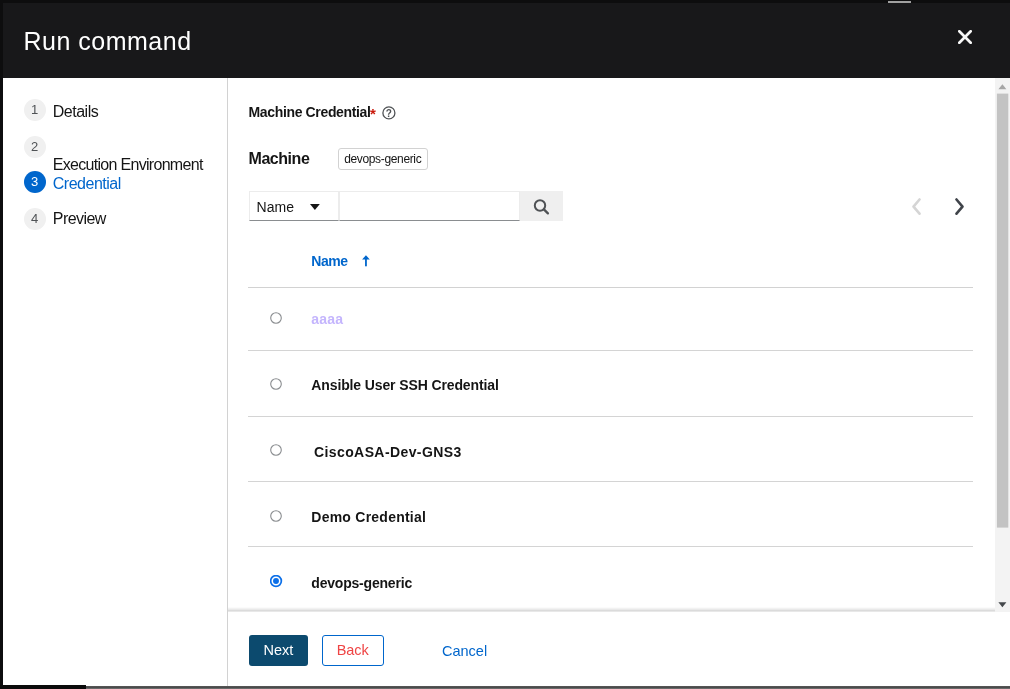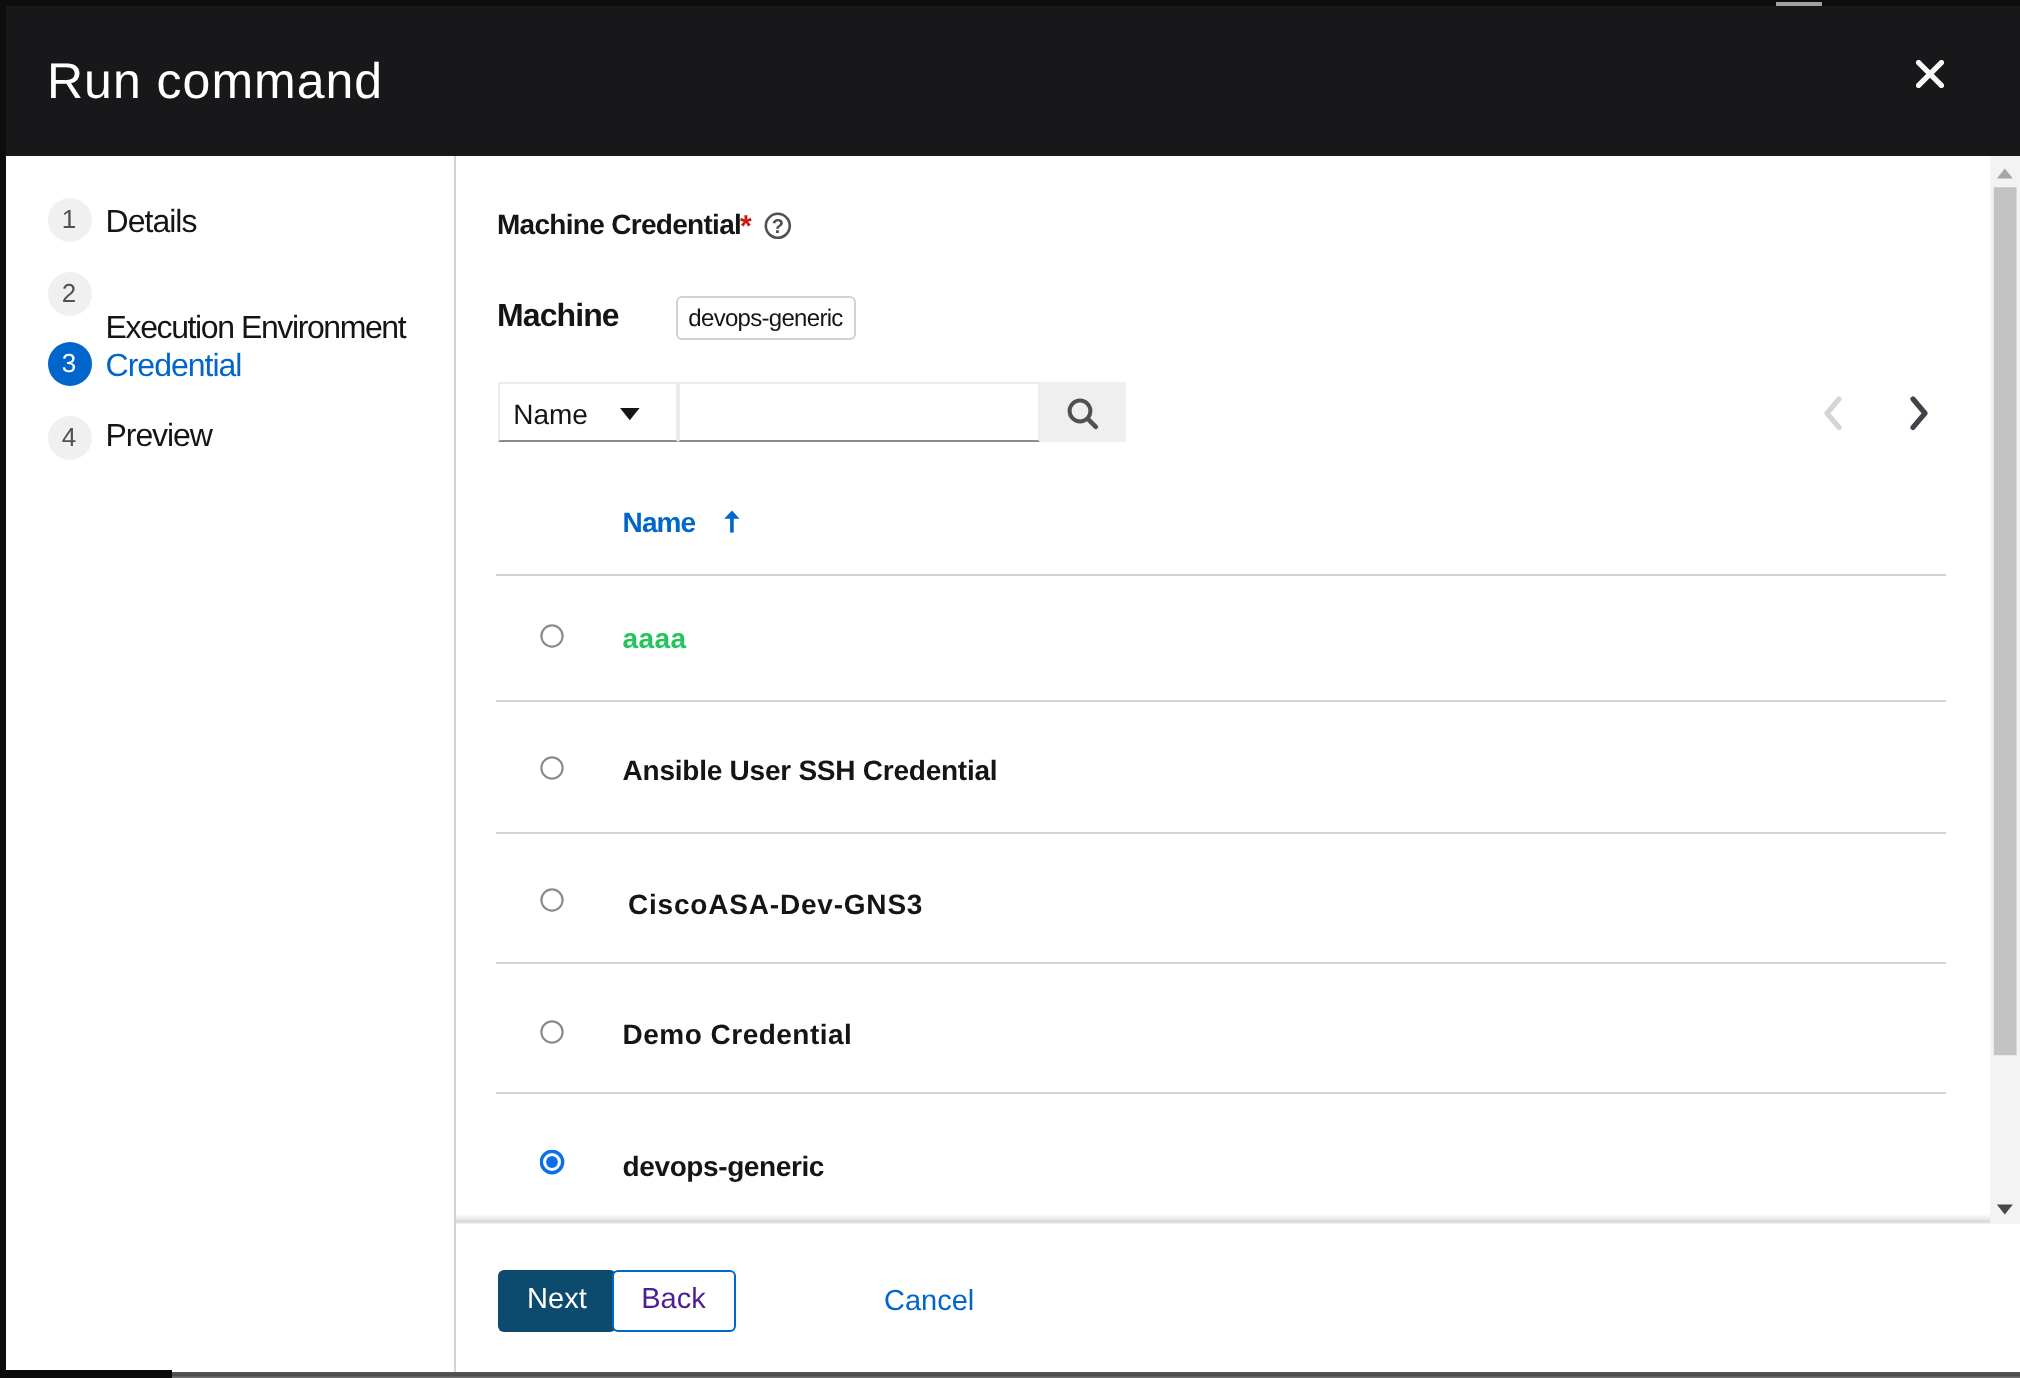--- a/index.html
+++ b/index.html
@@ -88,29 +88,29 @@
     <circle cx="6" cy="6" r="5.3" fill="#fff" stroke="#8a8d90" stroke-width="1.1"></circle>
   </svg>
   <svg class="abs" style="left:270px;top:509.6px" width="13" height="13" viewBox="0 0 13 13">
     <circle cx="6" cy="6" r="5.3" fill="#fff" stroke="#8a8d90" stroke-width="1.1"></circle>
   </svg>
   <svg class="abs" style="left:270px;top:575.1px" width="13" height="13" viewBox="0 0 13 13">
     <circle cx="6" cy="6" r="5.35" fill="#fff" stroke="#0b6fe8" stroke-width="1.7"></circle>
     <circle cx="6" cy="6" r="2.95" fill="#0b6fe8"></circle>
   </svg>
 
-  <div class="abs" style="left:311.3px;top:312.1px;font-size:14px;line-height:14px;font-weight:bold;color:#22c55e;letter-spacing:0.2px;">aaaa</div>
+  <div class="abs" style="left:311.3px;top:312.1px;font-size:14px;line-height:14px;font-weight:bold;color:#c4b5fd;letter-spacing:0.2px;">aaaa</div>
   <div class="abs" style="left:311.3px;top:378.4px;font-size:14px;line-height:14px;font-weight:bold;color:#151515;letter-spacing:-0.12px;text-align:center;">Ansible User SSH Credential</div>
   <div class="abs" style="left:314px;top:445.1px;font-size:14px;line-height:14px;font-weight:bold;color:#151515;letter-spacing:0.4px;">CiscoASA-Dev-GNS3</div>
   <div class="abs" style="left:311.3px;top:510.2px;font-size:14px;line-height:14px;font-weight:bold;color:#151515;letter-spacing:0.24px;">Demo Credential</div>
   <div class="abs" style="left:311.3px;top:575.6px;font-size:14px;line-height:14px;font-weight:bold;color:#151515;letter-spacing:-0.2px;">devops-generic</div>
 
   <div class="abs" style="left:228px;top:607px;width:782px;height:5px;background:linear-gradient(to bottom, rgba(0,0,0,0) 0%, rgba(0,0,0,0.10) 58%, rgba(0,0,0,0.16) 76%, rgba(0,0,0,0.04) 100%)"></div>
   <div class="abs" style="left:248.8px;top:634.5px;width:59.3px;height:31px;background:#0c4a6e;border-radius:3px;color:#fff;font-size:14.5px;line-height:31px;text-align:center;">Next</div>
-  <div class="abs" style="left:306px;top:634.5px;width:61.5px;height:31px;background:#fff;border:1.2px solid #0066cc;border-radius:3px;color:#4c1d95;font-size:14.5px;line-height:29px;text-align:center;">Back</div>
+  <div class="abs" style="left:322px;top:634.5px;width:61.5px;height:31px;background:#fff;border:1.2px solid #0066cc;border-radius:3px;color:#ef4444;font-size:14.5px;line-height:29px;text-align:center;">Back</div>
   <div class="abs" style="left:442px;top:644.3px;font-size:14.5px;line-height:14.5px;color:#0066cc;">Cancel</div>
 
   <div class="abs" style="left:995px;top:78px;width:15px;height:534px;background:#f3f3f3"></div>
   <svg class="abs" style="left:995px;top:78px" width="15" height="532" viewBox="0 0 15 532">
     <polygon points="7.4,6.2 11.4,11.2 3.4,11.2" fill="#a6a6a6"></polygon>
     <rect x="1.9" y="15.6" width="11.4" height="434" fill="#c3c3c3"></rect>
     <polygon points="3.4,524.3 11.4,524.3 7.4,529.3" fill="#44484c"></polygon>
   </svg>
 
   <div class="abs" style="left:0px;top:684.8px;width:86px;height:4.2px;background:#0b0b0b"></div>

